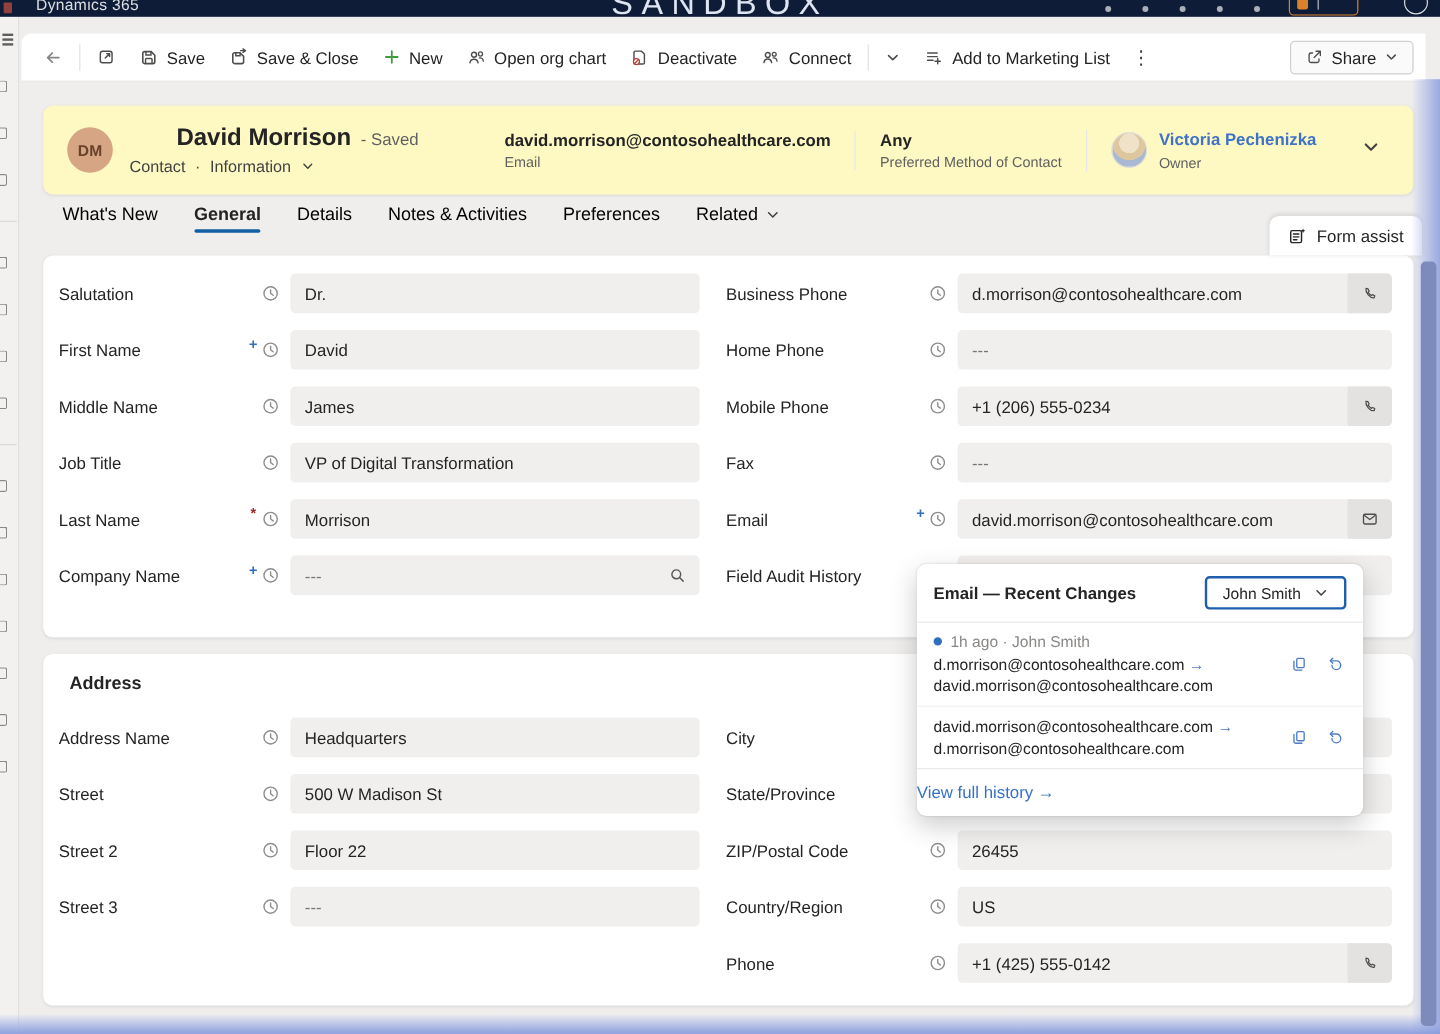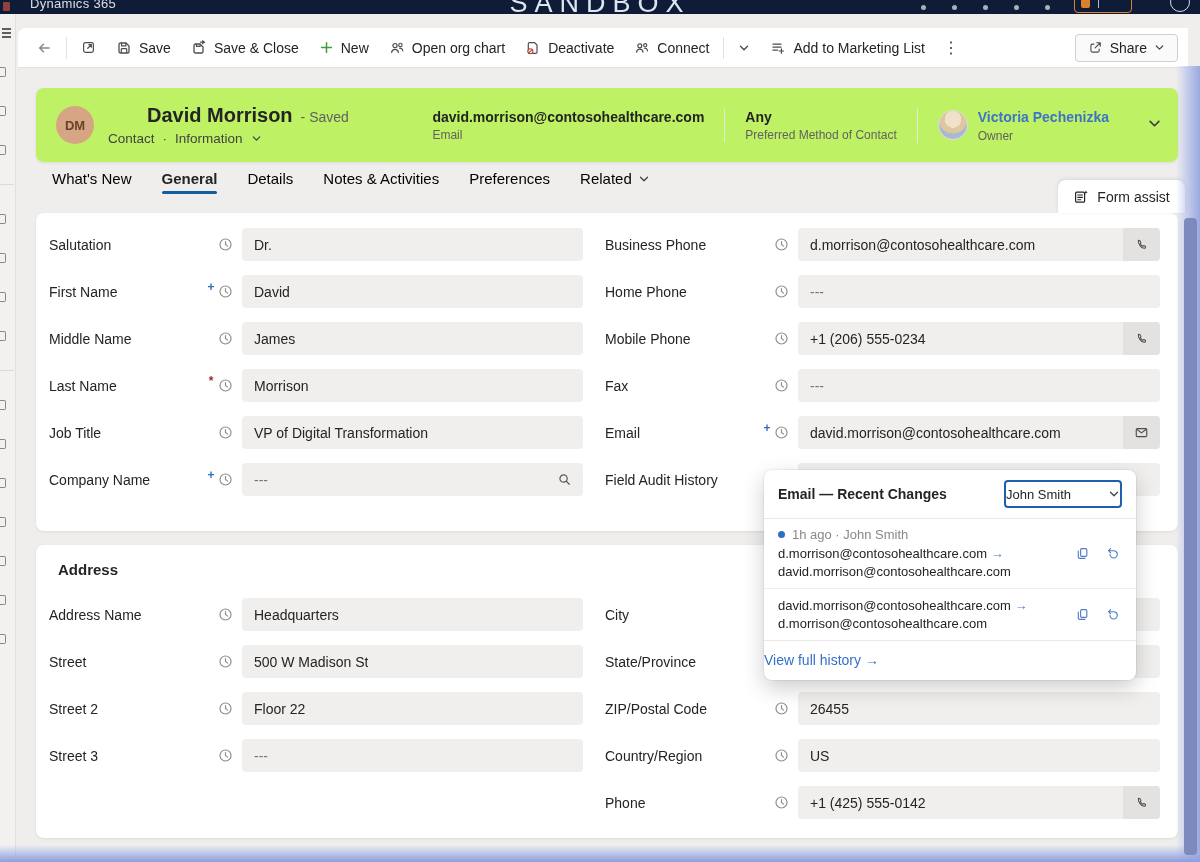--- a/index.html
+++ b/index.html
@@ -31,21 +31,21 @@
   .cbtn { display:flex; align-items:center; gap:7px; padding:6px 10px; border-radius:4px; font-size:14px; color:#242424; white-space:nowrap; background:transparent; border:none; cursor:pointer; }
   .cbtn svg { flex:none; }
   .vdiv { width:1px; height:22px; background:#e3e1df; margin:0 4px; flex:none; }
   .cmd-spacer { flex:1; }
   .share-btn { display:flex; align-items:center; gap:7px; padding:5px 12px; border:1px solid #d1cfcd; border-radius:4px; background:#fbfafa; font-size:14px; color:#242424; cursor:pointer; }
   .more-dots { font-size:16px; color:#424242; padding:4px 8px; letter-spacing:0; cursor:pointer; }
   .icon-gray { color:#4f4d4b; }
   .icon-green { color:#3f9c3f; }
 
   
-  .headcard { position:absolute; left:36px; top:88px; width:1142px; height:74px; background:#bef264; border-radius:8px; box-shadow:0 1px 3px rgba(0,0,0,.08); display:flex; align-items:center; padding:0 16px 0 20px; z-index:10; }
+  .headcard { position:absolute; left:36px; top:88px; width:1142px; height:74px; background:#fef9c3; border-radius:8px; box-shadow:0 1px 3px rgba(0,0,0,.08); display:flex; align-items:center; padding:0 28px 0 20px; z-index:10; }
   .avatar-dm { width:38px; height:38px; border-radius:50%; background:#d6a583; color:#68422a; font-weight:700; font-size:13px; display:flex; align-items:center; justify-content:center; flex:none; }
   .head-names { margin-left:14px; min-width:0; }
   .head-title-row { display:flex; align-items:baseline; gap:8px; }
   .head-name { font-size:20px; font-weight:700; color:#242424;margin-left:39px; }
   .head-status { font-size:14px; color:#616161; }
   .head-sub { display:flex; align-items:center; gap:8px; margin-top:4px; font-size:13.5px; color:#424242; }
   .head-stats { margin-left:auto; display:flex; align-items:center; }
   .stat { display:flex; flex-direction:column; justify-content:center; padding:0 20px; border-left:1px solid #e8e6e4; }
   .stat:first-child { border-left:none; }
   .stat-val { font-size:14px; font-weight:700; color:#242424; }
@@ -80,21 +80,21 @@
   .finput.empty .fval { color:#787674; }
   .faction { position:absolute; right:0; top:0; width:37px; height:33px; background:#e4e2e0; border-radius:0 4px 4px 0; display:flex; align-items:center; justify-content:center; color:#4f4d4b; cursor:pointer; }
   .ftrail { position:absolute; right:11px; top:0; height:33px; display:flex; align-items:center; color:#5a5856; cursor:pointer; }
   .addr-heading { font-size:15px; font-weight:700; color:#242424; padding:16px 0 20px 9px; }
 
   
   .popup { position:absolute; left:764px; top:470px; width:372px; background:#fff; border-radius:8px;
      box-shadow:0 8px 22px rgba(0,0,0,.20), 0 0 0 1px rgba(0,0,0,.05); z-index:30; }
   .popup-h { display:flex; align-items:center; justify-content:space-between; padding:10px 14px; border-bottom:1px solid #ebe9e7; }
   .popup-title { font-size:14px; font-weight:700; color:#242424; }
-  .popup-select { display:flex; align-items:center; justify-content:space-between; width:118px; height:28px; border:2px solid #1f5fad; border-radius:4px; padding:0 0; font-size:13px; color:#242424; background:#fff; cursor:pointer; }
+  .popup-select { display:flex; align-items:center; justify-content:space-between; width:118px; height:28px; border:2px solid #1f5fad; border-radius:4px; padding:0 13px; font-size:13px; color:#242424; background:#fff; cursor:pointer; }
   .entry { display:flex; align-items:center; padding:8px 14px; }
   .entry + .entry { border-top:1px solid #f0efed; }
   .entry-main { flex:1; min-width:0; }
   .entry-meta { display:flex; align-items:center; gap:7px; font-size:13px; color:#8a8886; margin-bottom:3px; }
   .dot { width:7px; height:7px; border-radius:50%; background:#2f6ebe; flex:none; }
   .entry-line { font-size:13px; color:#242424; line-height:17.5px; white-space:nowrap; overflow:hidden; text-overflow:ellipsis; }
   .arrow-i { color:#4f7cc7; font-size:13px; }
   .entry-actions { display:flex; gap:15px; color:#4f7cc7; padding:0 2px 0 10px; }
   .entry-actions span { cursor:pointer; display:flex; }
   .popup-f { border-top:1px solid #ebe9e7; text-align:left; padding:11px 0 12px; font-size:14px; color:#3570c9; cursor:pointer; }
@@ -343,44 +343,44 @@
                 <circle cx="8" cy="8" r="5.2" fill="none" stroke="currentColor" stroke-width="1.1"></circle>
                 <path d="M8 5.2V8l2 1.5" fill="none" stroke="currentColor" stroke-width="1.1" stroke-linecap="round"></path>
               </svg>
             </span>
           <div class="finput">
               <span class="fval">James</span>
             </div>
         </div>
 
         <div class="frow">
+          <span class="flabel">Job Title</span>
+          <span class="fmark"></span>
+          <span class="fhist">
+              <svg width="17" height="17" viewBox="0 0 16 16">
+                <circle cx="8" cy="8" r="5.2" fill="none" stroke="currentColor" stroke-width="1.1"></circle>
+                <path d="M8 5.2V8l2 1.5" fill="none" stroke="currentColor" stroke-width="1.1" stroke-linecap="round"></path>
+              </svg>
+            </span>
+          <div class="finput">
+              <span class="fval">VP of Digital Transformation</span>
+            </div>
+        </div>
+
+        <div class="frow">
           <span class="flabel">Last Name</span>
           <span class="fmark req">*</span>
           <span class="fhist">
               <svg width="17" height="17" viewBox="0 0 16 16">
                 <circle cx="8" cy="8" r="5.2" fill="none" stroke="currentColor" stroke-width="1.1"></circle>
                 <path d="M8 5.2V8l2 1.5" fill="none" stroke="currentColor" stroke-width="1.1" stroke-linecap="round"></path>
               </svg>
             </span>
           <div class="finput">
               <span class="fval">Morrison</span>
-            </div>
-        </div>
-
-        <div class="frow">
-          <span class="flabel">Job Title</span>
-          <span class="fmark"></span>
-          <span class="fhist">
-              <svg width="17" height="17" viewBox="0 0 16 16">
-                <circle cx="8" cy="8" r="5.2" fill="none" stroke="currentColor" stroke-width="1.1"></circle>
-                <path d="M8 5.2V8l2 1.5" fill="none" stroke="currentColor" stroke-width="1.1" stroke-linecap="round"></path>
-              </svg>
-            </span>
-          <div class="finput">
-              <span class="fval">VP of Digital Transformation</span>
             </div>
         </div>
 
         <div class="frow">
           <span class="flabel">Company Name</span>
           <span class="fmark rec">+</span>
           <span class="fhist">
               <svg width="17" height="17" viewBox="0 0 16 16">
                 <circle cx="8" cy="8" r="5.2" fill="none" stroke="currentColor" stroke-width="1.1"></circle>
                 <path d="M8 5.2V8l2 1.5" fill="none" stroke="currentColor" stroke-width="1.1" stroke-linecap="round"></path>

